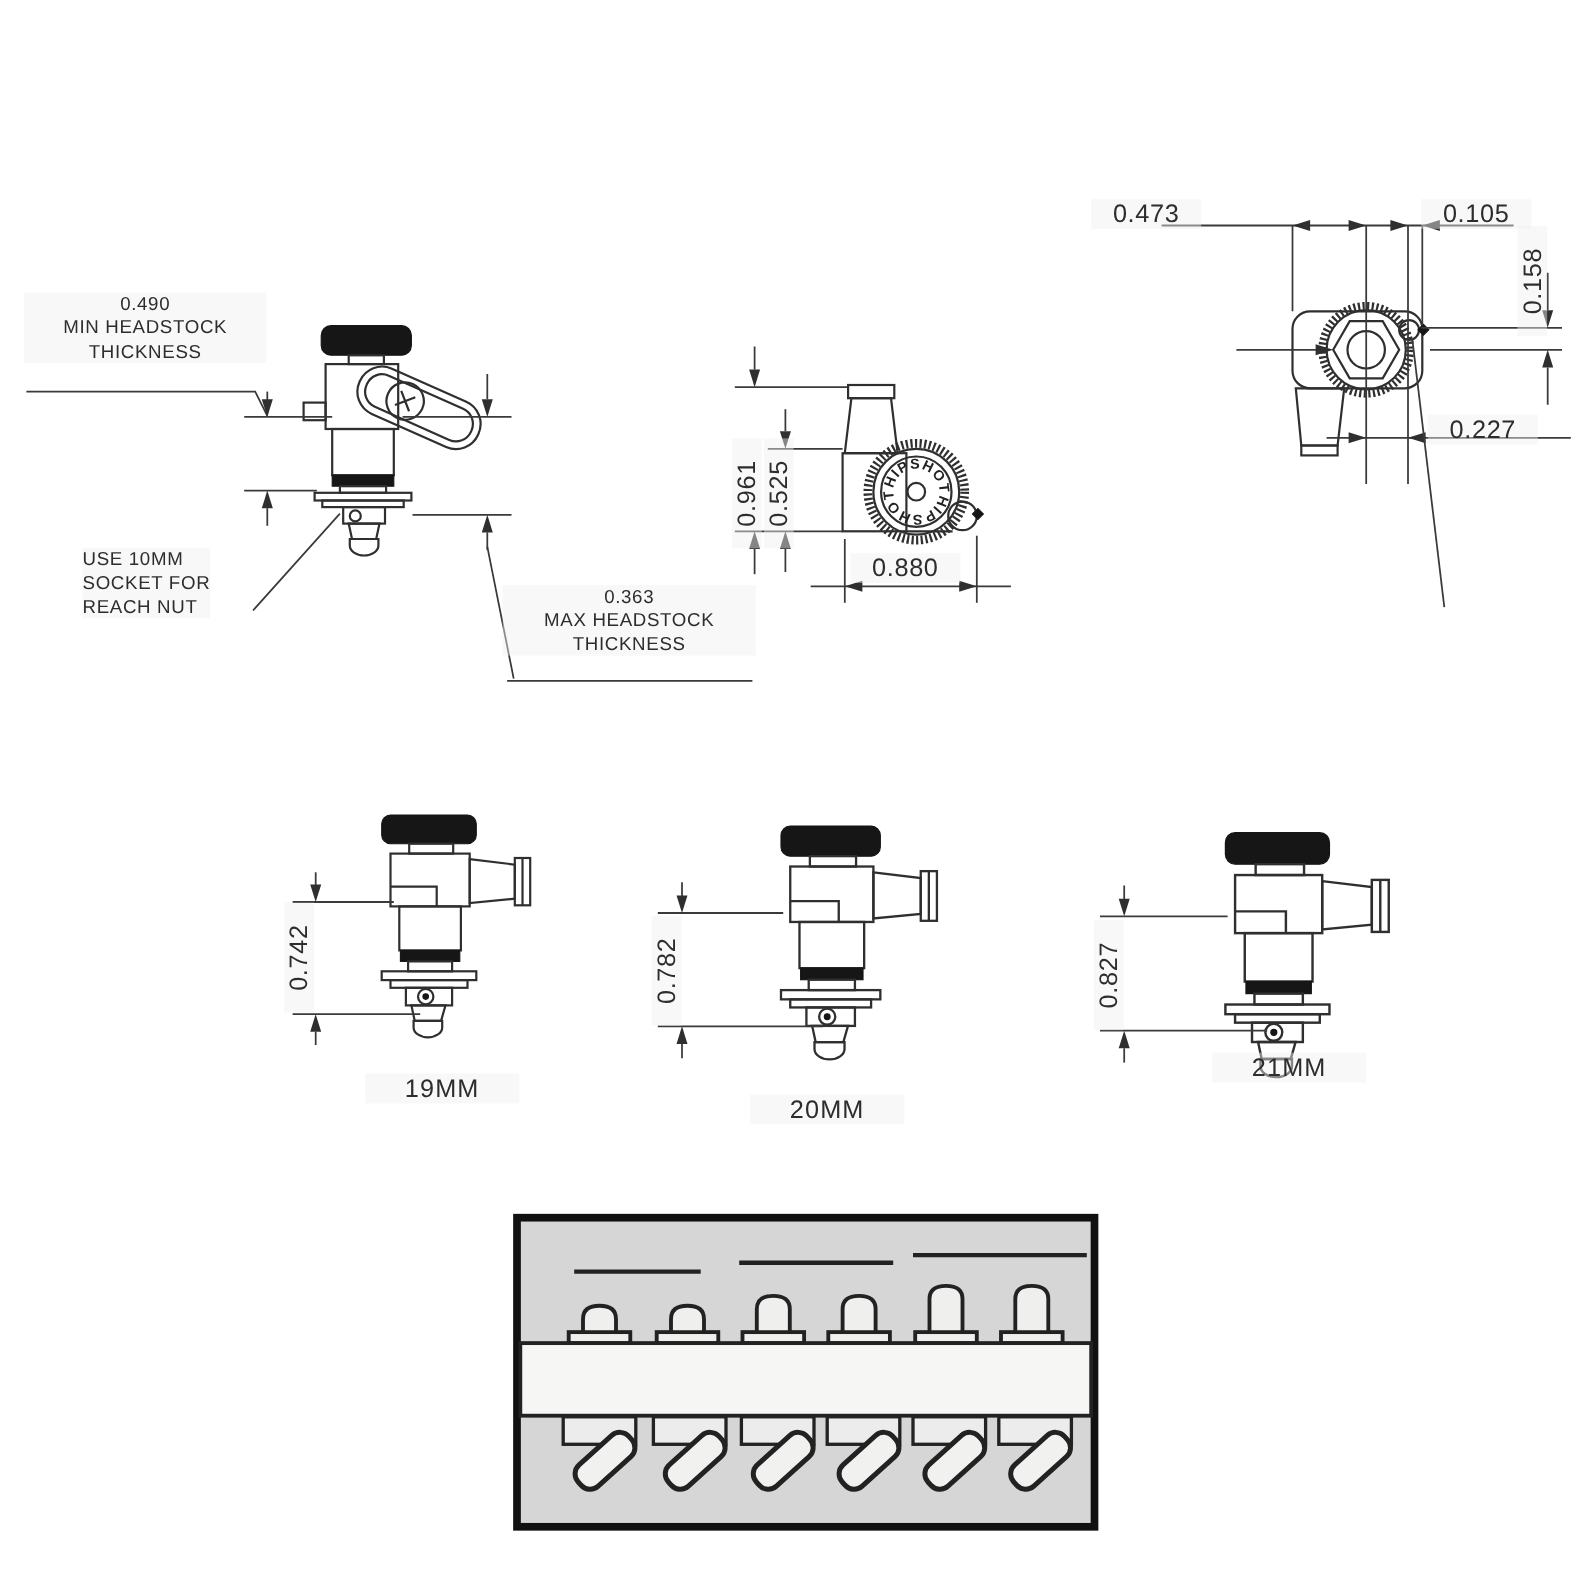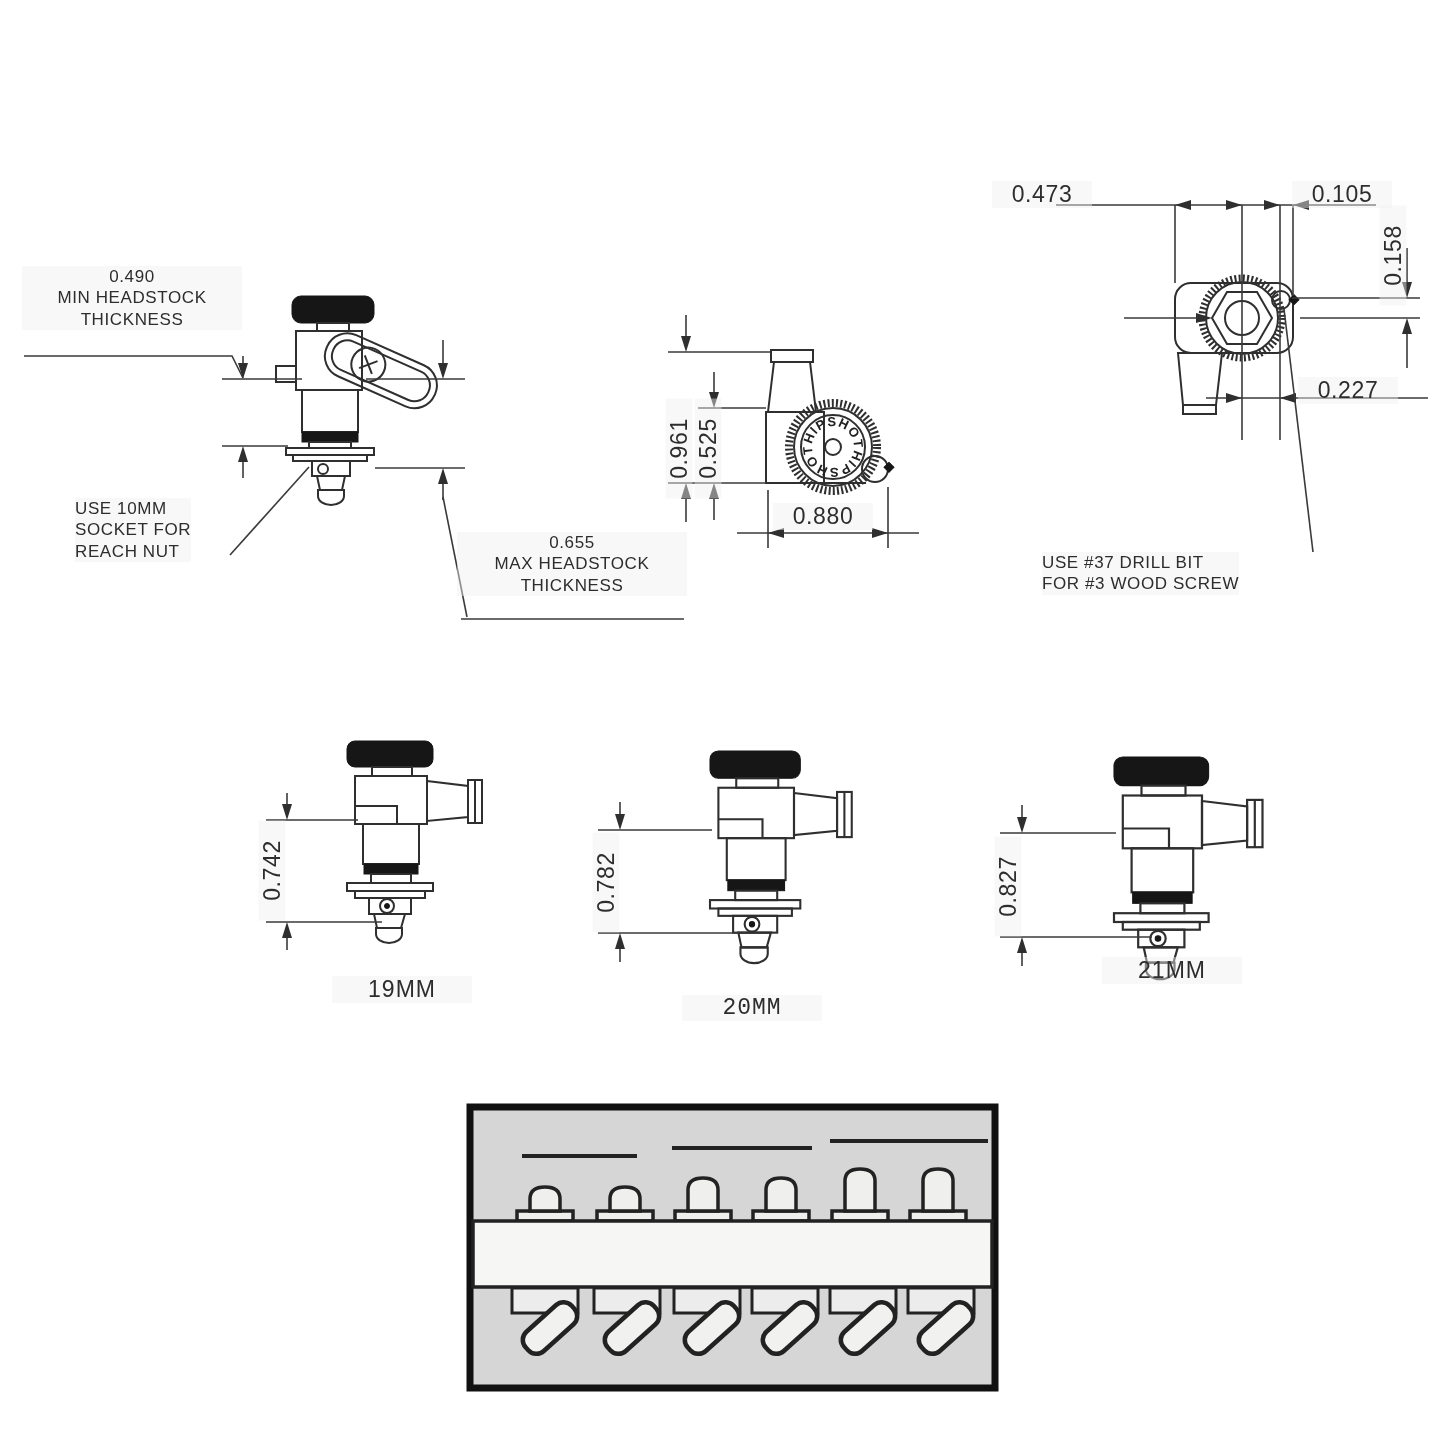--- a/index.html
+++ b/index.html
@@ -226,38 +226,36 @@
 </svg>
 
 <div class="note center" style="left:22px;top:266px;width:220px;">0.490
 MIN HEADSTOCK
 THICKNESS</div>
 
 <div class="note" style="left:75px;top:498px;">USE 10MM
 SOCKET FOR
 REACH NUT</div>
 
-<div class="note center" style="left:457px;top:532px;width:230px;">0.655
+<div class="note center" style="left:457px;top:532px;width:230px;">0.363
 MAX HEADSTOCK
 THICKNESS</div>
 
 
-<div class="note" style="left:1042px;top:552px;">USE #37 DRILL BIT
-FOR #3 WOOD SCREW</div>
 
 <div class="dimtxt vert" style="left:629px;top:435px;">0.961</div>
 <div class="dimtxt vert" style="left:658px;top:435px;">0.525</div>
 <div class="dimtxt" style="left:773px;top:503px;">0.880</div>
 
 <div class="dimtxt" style="left:992px;top:181px;">0.473</div>
 <div class="dimtxt" style="left:1292px;top:181px;">0.105</div>
 <div class="dimtxt vert" style="left:1343px;top:242px;">0.158</div>
 <div class="dimtxt" style="left:1298px;top:377px;">0.227</div>
 
 <div class="dimtxt vert" style="left:222px;top:857px;">0.742</div>
 <div class="dimtxt vert" style="left:556px;top:869px;">0.782</div>
 <div class="dimtxt vert" style="left:958px;top:873px;">0.827</div>
 
 <div class="sizetxt" style="left:332px;top:976px;">19MM</div>
-<div class="sizetxt" style="left:682px;top:995px;font-family:Liberation Mono, monospace;">20MM</div>
+<div class="sizetxt" style="left:682px;top:995px;">20MM</div>
 <div class="sizetxt" style="left:1102px;top:957px;">21MM</div>
 
 </div>
 
 </body></html>

